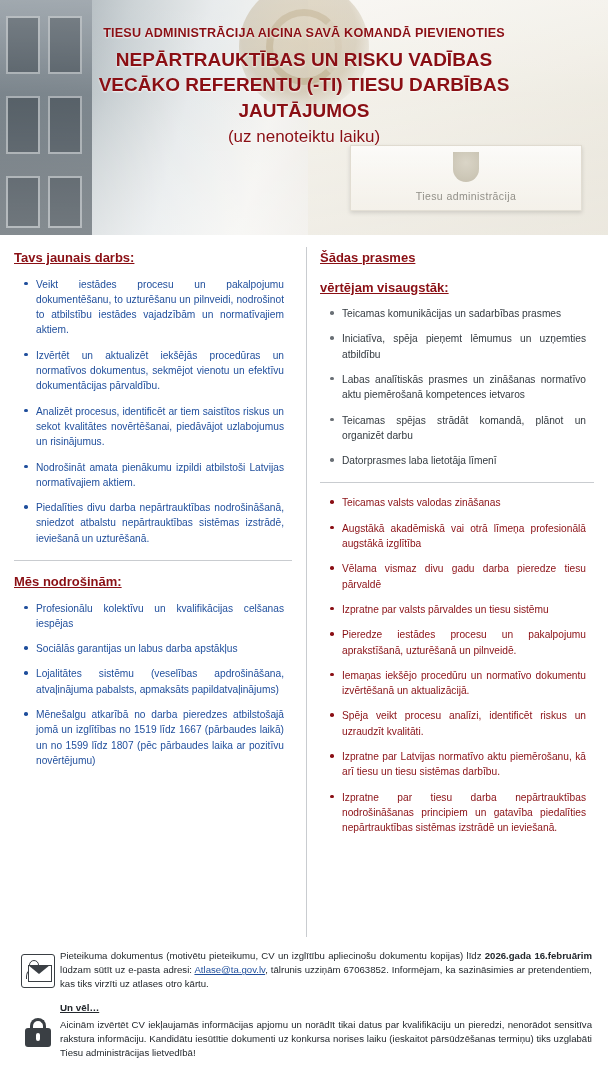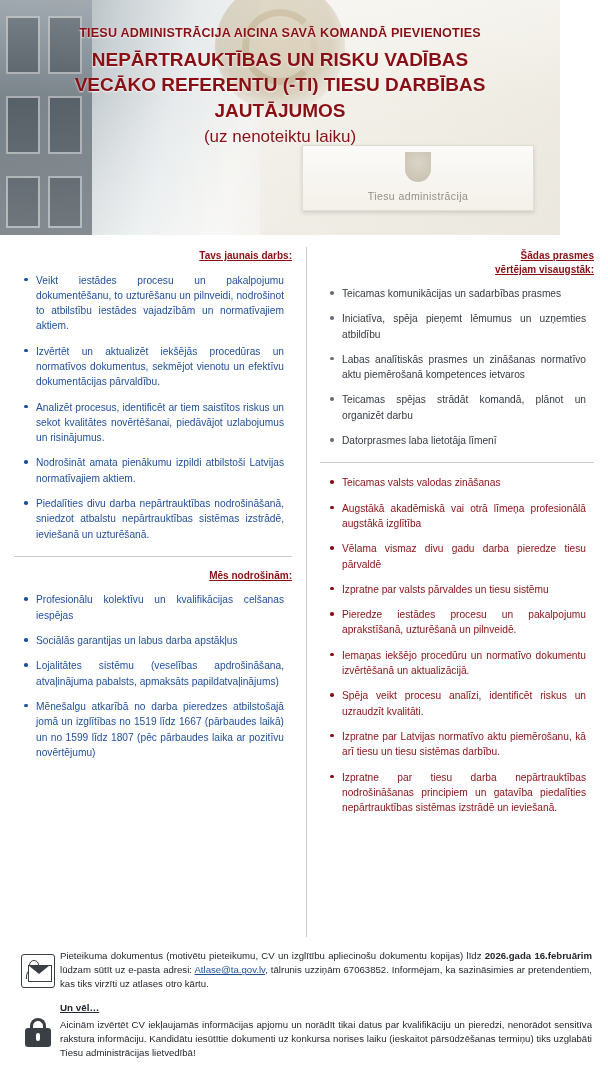--- a/index.html
+++ b/index.html
@@ -12,21 +12,21 @@
   .page {
     position: relative;
     width: 608px; height: 1080px;
     overflow: hidden;
     background: #ffffff;
   }
 
   
   .hero {
     position: relative;
-    width: 560px;
+    width: 608px;
     height: 235px;
     overflow: hidden;
     background: #cfd6dc;
   }
   .hero-photo {
     position: absolute;
     inset: 0;
     background:
       
       linear-gradient(180deg, rgba(255,255,255,0.0) 0%, rgba(255,255,255,0.25) 100%),
@@ -152,22 +152,22 @@
   .divider {
     position: absolute;
     left: 306px;
     top: 12px;
     width: 1px;
     height: 690px;
     background: #c9ccd0;
   }
 
   .sec-title {
-    text-align: right;
-    font-size: 10px;
+    text-align: left;
+    font-size: 13px;
     font-weight: bold;
     color: #8a0f14;
     text-decoration: underline;
     margin: 4px 0 10px 0;
     line-height: 1.35;
   }
 
   ul.bullets {
     list-style: none;
     margin: 8px; padding: 0;
@@ -358,21 +358,21 @@
       <div class="sec-title">Mēs nodrošinām:</div>
       <ul class="bullets">
         <li>Profesionālu kolektīvu un kvalifikācijas celšanas iespējas</li>
         <li>Sociālās garantijas un labus darba apstākļus</li>
         <li>Lojalitātes sistēmu (veselības apdrošināšana, atvaļinājuma pabalsts, apmaksāts papildatvaļinājums)</li>
         <li>Mēnešalgu atkarībā no darba pieredzes atbilstošajā jomā un izglītības no 1519 līdz 1667 (pārbaudes laikā) un no 1599 līdz 1807 (pēc pārbaudes laika ar pozitīvu novērtējumu)</li>
       </ul>
     </div>
 
     <div class="col-right">
-      <div class="sec-title" style="margin-bottom:0;">Šādas prasmes</div>
+      <div class="sec-title" style="margin-bottom:12px;">Šādas prasmes</div>
       <div class="sec-title" style="margin-top:0;">vērtējam visaugstāk:</div>
       <ul class="bullets dark">
         <li>Teicamas komunikācijas un sadarbības prasmes</li>
         <li>Iniciatīva, spēja pieņemt lēmumus un uzņemties atbildību</li>
         <li>Labas analītiskās prasmes un zināšanas normatīvo aktu piemērošanā kompetences ietvaros</li>
         <li>Teicamas spējas strādāt komandā, plānot un organizēt darbu</li>
         <li>Datorprasmes laba lietotāja līmenī</li>
       </ul>
 
       <div class="hr-sec"></div>

